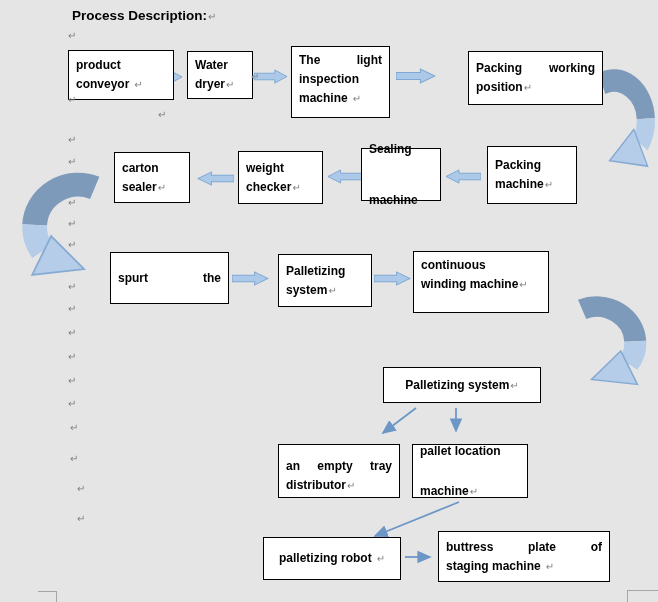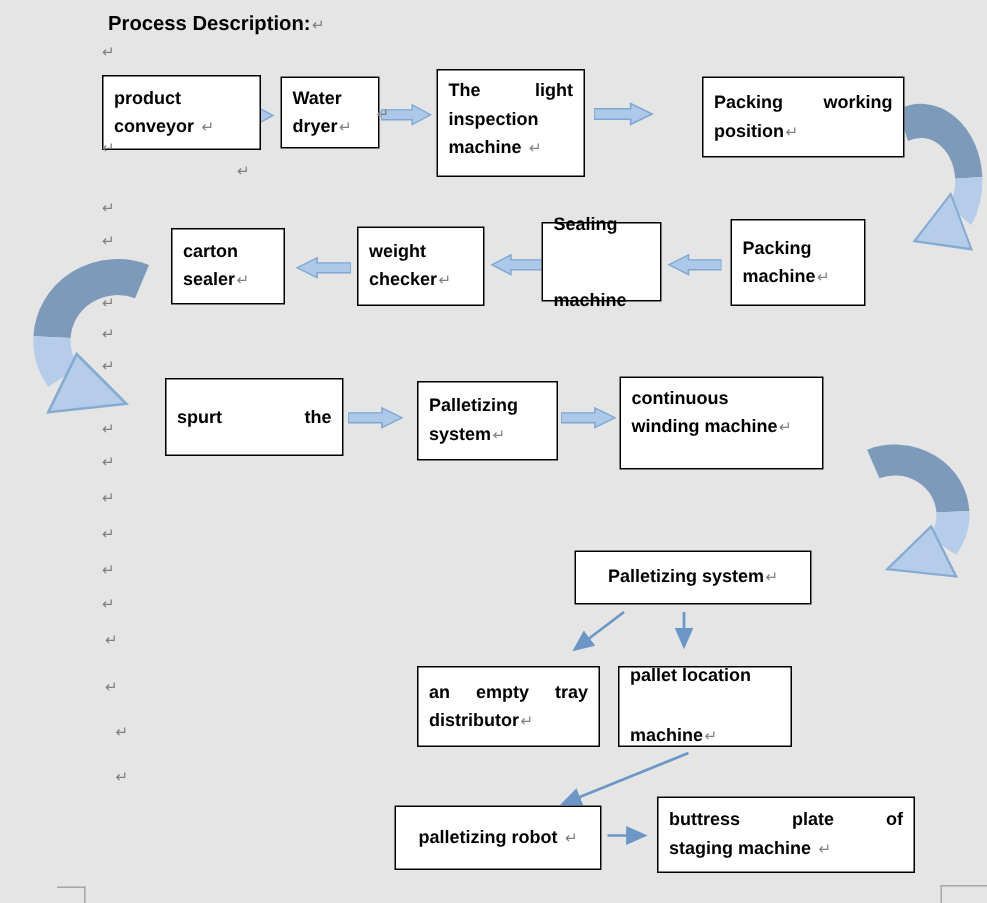--- a/index.html
+++ b/index.html
@@ -128,21 +128,21 @@
 
   <div class="box top" style="left:413px;top:251px;width:136px;height:62px;">
     <div class="ln"><span>continuous</span></div>
     <div class="ln"><span>winding machine</span><span class="pil">↵</span></div>
   </div>
 
   <div class="box ctr" style="left:383px;top:367px;width:158px;height:36px;">
     <div class="ln"><span>Palletizing system</span><span class="pil">↵</span></div>
   </div>
 
-  <div class="box" style="left:278px;top:444px;width:122px;height:54px;">
+  <div class="box" style="left:278px;top:444px;width:122px;height:54px;justify-content:flex-end;">
     <div class="ln just"><span>an empty tray</span></div>
     <div class="ln"><span>distributor</span><span class="pil">↵</span></div>
   </div>
 
   <div class="box" style="left:412px;top:444px;width:116px;height:54px;gap:21px;">
     <div class="ln"><span>pallet location</span></div>
     <div class="ln"><span>machine</span><span class="pil">↵</span></div>
   </div>
 
   <div class="box ctr" style="left:263px;top:537px;width:138px;height:43px;">

